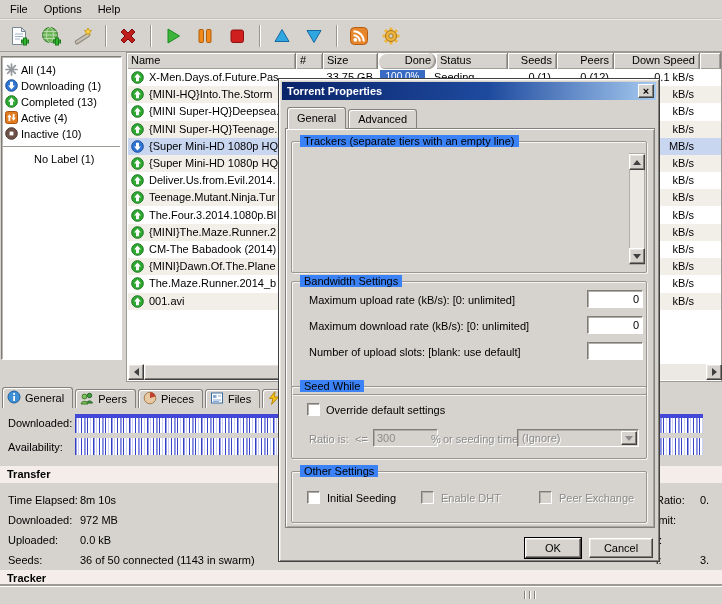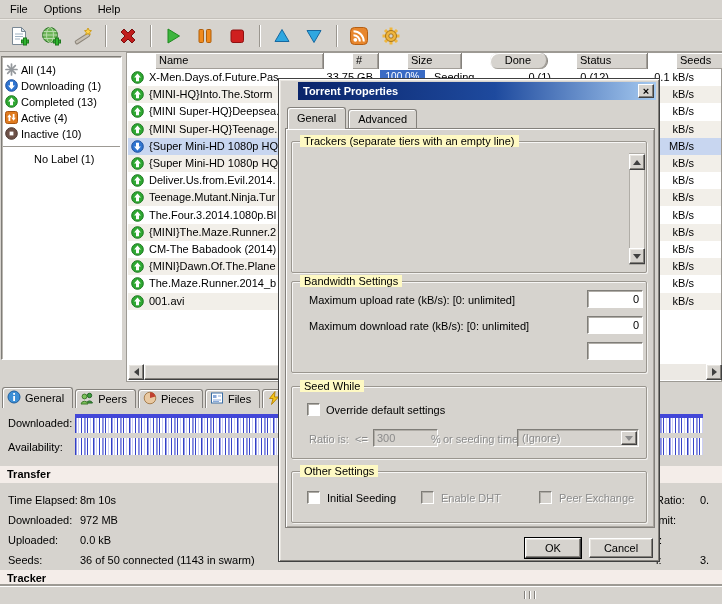--- a/index.html
+++ b/index.html
@@ -27,21 +27,21 @@
   .side-item { height:16px; display:flex; align-items:center; gap:3px; padding-left:3px; white-space:nowrap; }
   .side-sep { border-top:1px solid #9d9a94; border-bottom:1px solid #fff; margin:4px 1px 3px 1px; }
   .side-nolabel { padding-left:32px; height:16px; display:flex; align-items:center; white-space:nowrap; }
 
   
   .listpane { position:absolute; left:126px; top:52px; width:596px; height:330px; background:#fff;
               border:1px solid #9d9a94; }
   .lheader { position:absolute; left:0; top:0; right:0; height:16px; display:flex; }
   .hcell { background:#d6d3ce; border-right:1px solid #84817c; flex:none;
            box-shadow: inset 1px 1px 0 #fff, inset -1px -1px 0 #a29e98;
-           padding:1px 16px 0 4px; white-space:nowrap; overflow:hidden;margin-left:28px; }
+           padding:1px 4px 0 4px; white-space:nowrap; overflow:hidden; }
   .hcell.r { text-align:right; }
   .rows { position:absolute; left:0; top:16px; right:0; bottom:17px; overflow:hidden; }
   .trow { position:absolute; left:1px; width:593px; height:17px; }
   .trow.alt { background:#f2efe9; }
   .trow.sel { background:#c8d6f0; }
   .trow .ticon { position:absolute; left:3px; top:2px; width:13px; height:13px; }
   .trow .tname { position:absolute; left:21px; top:2px; white-space:nowrap; }
   .c-size  { position:absolute; left:181px; top:2px; width:64px; text-align:right; }
   .done-chip { position:absolute; left:252px; top:1px; width:45px; height:14px;
                color:#fff; font-size:10px; line-height:14px; text-align:center; }
@@ -92,35 +92,35 @@
   .bscroll { position:absolute; left:0; top:586px; width:722px; height:16px; background:#d6d3ce;
              border-top:1px solid #fff; box-shadow:0 -2px 0 #9d9a94; }
   .grip { position:absolute; top:4px; width:1px; height:8px; border-left:1px solid #84817c; border-right:1px solid #fff; }
 
   
   .dialog { position:absolute; left:278px; top:78px; width:382px; height:484px; background:#d6d3ce;
             border:1px solid #404040;
             box-shadow: inset 1px 1px 0 #fff, inset -1px -1px 0 #84817c, inset 2px 2px 0 #e8e5e0; z-index:10; }
   .dtitle { position:absolute; left:3px; top:3px; right:3px; height:18px;
             background:linear-gradient(90deg,#0a246a 0%,#1e4a9e 55%,#a6caf0 100%);
-            color:#fff; font-weight:bold; display:flex; align-items:center; padding-left:5px;margin-left:16px; }
+            color:#fff; font-weight:bold; display:flex; align-items:center; padding-left:5px; }
   .dclose { position:absolute; right:5px; top:5px; width:16px; height:14px; background:#d6d3ce;
             border:1px solid; border-color:#fff #404040 #404040 #fff;
             box-shadow: inset -1px -1px 0 #84817c;
             display:flex; align-items:center; justify-content:center;
             font-size:11px; font-weight:bold; color:#000; line-height:1; }
   .dtabs { position:absolute; left:8px; top:28px; display:flex; align-items:flex-end; z-index:3; }
   .dtab { height:19px; padding:3px 9px; background:#d6d3ce; border:1px solid #84817c; border-bottom:none;
           border-radius:3px 3px 0 0; box-shadow: inset 1px 1px 0 #fff; margin-right:2px; }
   .dtab.active { height:22px; margin-bottom:-1px; padding-top:4px; }
   .dpage { position:absolute; left:6px; top:49px; width:370px; height:400px; background:#d6d3ce;
            border:1px solid #84817c; box-shadow: inset 1px 1px 0 #fff, inset -1px -1px 0 #a8a49e; }
   .group { position:absolute; border:1px solid #9a968f; border-radius:2px;
            box-shadow: inset 1px 1px 0 rgba(255,255,255,.8), 1px 1px 0 rgba(255,255,255,.7); }
-  .group > .glabel { position:absolute; top:-7px; left:8px; background:#fef9c3; padding:0 4px; white-space:nowrap; }
+  .group > .glabel { position:absolute; top:-7px; left:8px; background:#3b82f6; padding:0 4px; white-space:nowrap; }
   .ta { position:absolute; left:18px; top:74px; width:332px; height:112px; background:#fff;
         border:1px solid; border-color:#7f7d78 #fff #fff #7f7d78; box-shadow: inset 1px 1px 0 #b0ada7;
         padding:3px 4px; white-space:nowrap; overflow:hidden; }
   .wavy { text-decoration: underline wavy #e00000 1px; text-underline-offset:2px; }
   .ta-scroll { position:absolute; left:350px; top:74px; width:16px; height:112px; background:#ece9e4;
                border:1px solid #b0ada7; }
   .ta-scroll .up { top:0; left:-1px; } .ta-scroll .down { top:auto; bottom:0; left:-1px; }
   .ta-scroll .sb-btn { position:absolute; }
   .dlabel { position:absolute; white-space:nowrap; }
   .dinput { position:absolute; height:18px; background:#fff; border:1px solid; border-color:#7f7d78 #fff #fff #7f7d78;
@@ -542,27 +542,28 @@
     </div>
     <div class="ta-scroll">
       <div class="sb-btn up">
           <span class="tri-u"></span>
         </div>
       <div class="sb-btn down">
           <span class="tri-d"></span>
         </div>
     </div>
 
-    <div class="group" style="left:12px;top:202px;width:356px;height:92px">
+    <div class="group" style="left:12px;top:202px;width:356px;height:114px">
       <span class="glabel">Bandwidth Settings</span>
     </div>
     <span class="dlabel" style="left:30px;top:215px">Maximum upload rate (kB/s): [0: unlimited]</span>
     <div class="dinput" style="left:308px;top:211px;width:56px">0</div>
     <span class="dlabel" style="left:30px;top:241px">Maximum download rate (kB/s): [0: unlimited]</span>
     <div class="dinput" style="left:308px;top:237px;width:56px">0</div>
+    <span class="dlabel" style="left:30px;top:267px">Number of upload slots: [blank: use default]</span>
     <div class="dinput" style="left:308px;top:263px;width:56px"></div>
 
     <div class="group" style="left:12px;top:307px;width:356px;height:73px">
       <span class="glabel">Seed While</span>
     </div>
     <div class="cb" style="left:28px;top:324px"></div>
     <span class="dlabel" style="left:47px;top:325px">Override default settings</span>
     <span class="dlabel gray" style="left:30px;top:354px">Ratio is:</span>
     <span class="dlabel gray" style="left:76px;top:354px">&lt;=</span>
     <div class="dinput dis" style="left:94px;top:350px;width:65px">300</div>

